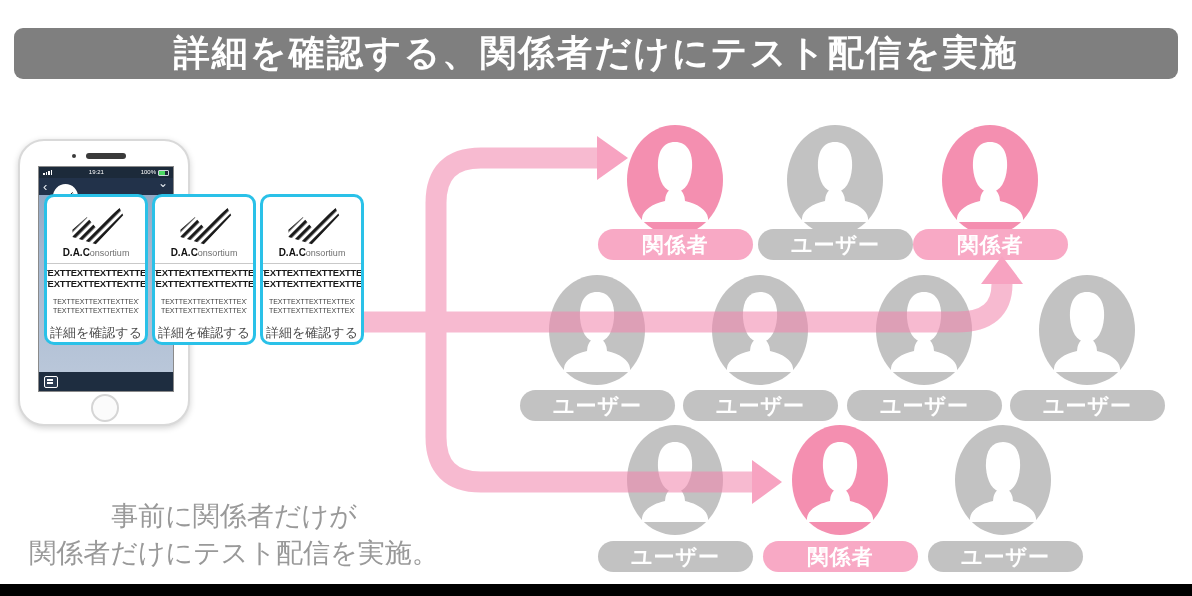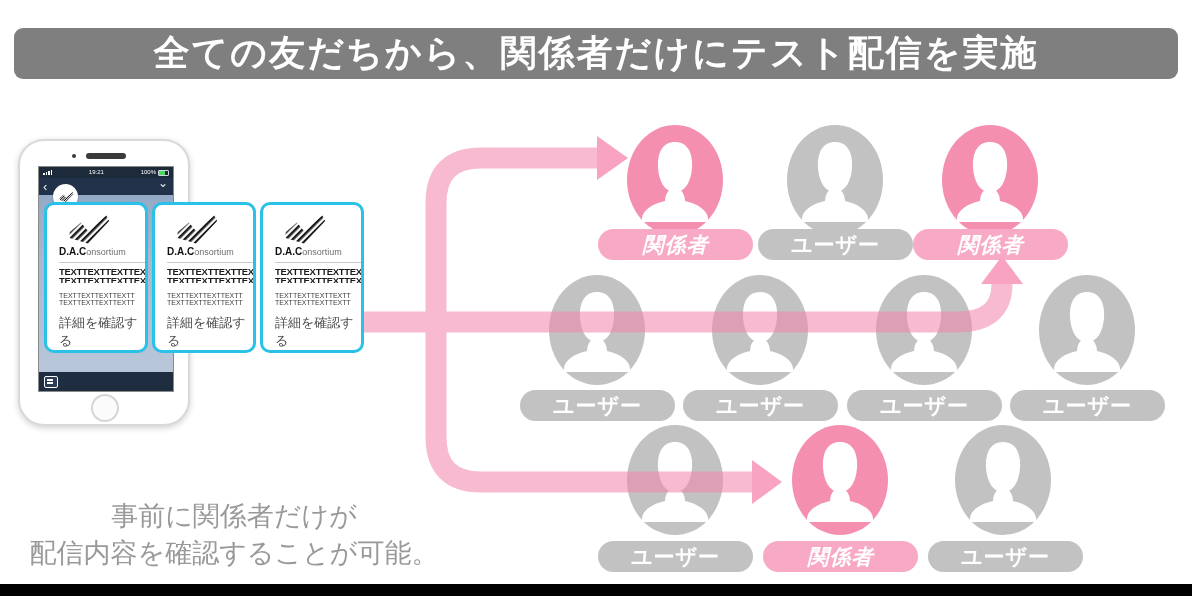--- a/index.html
+++ b/index.html
@@ -32,56 +32,56 @@
   .navbar .back{position:absolute;left:4px;top:1px;color:#e8edf3;font-size:13px;}
   .navbar .collapse{position:absolute;right:5px;top:-2px;color:#e8edf3;font-size:12px;}
   .chat-avatar{position:absolute;left:14px;top:17px;width:25px;height:25px;border-radius:50%;
     background:#fff;box-shadow:0 1px 2px rgba(0,0,0,.3);display:flex;align-items:center;justify-content:center;}
   .inputbar{position:absolute;left:0;bottom:0;width:100%;height:19px;background:#1e2d40;}
   .kbd-icon{position:absolute;left:5px;top:4px;width:12px;height:10px;border:1px solid #fff;border-radius:2px;background:#2c3c52;}
   .kbd-icon::after{content:"";position:absolute;left:2px;top:5px;width:6px;height:1.5px;background:#fff;}
   .kbd-icon::before{content:"";position:absolute;left:2px;top:2px;width:6px;height:1.5px;background:#fff;}
 
   
-  .card{position:absolute;top:202px;width:104px;height:151px;background:#fff;border:3px solid #2ac1e8;
-    border-radius:10px;box-sizing:border-box;z-index:6;display:flex;flex-direction:column;align-items:flex-start;overflow:hidden;padding-left:12px;}
+  .card{position:absolute;top:194px;width:104px;height:151px;background:#fff;border:3px solid #2ac1e8;
+    border-radius:10px;box-sizing:border-box;z-index:6;display:flex;flex-direction:column;align-items:center;overflow:hidden;}
   .card.c1{left:44px;} .card.c2{left:152px;} .card.c3{left:260px;}
   .card .logo{margin-top:9px;width:58px;height:40px;}
   .card .brand{font-size:9px;color:#6f6f6f;margin-top:1px;white-space:nowrap;}
   .card .brand b{color:#111;font-size:10px;letter-spacing:0;}
   .card .divider{width:100%;border-top:1px solid #c9c9c9;margin-top:5px;}
   .card .headline{width:110%;text-align:center;font-weight:bold;font-size:9.5px;line-height:11px;color:#1a1a1a;
     white-space:nowrap;overflow:hidden;margin-top:3px;letter-spacing:-0.3px;}
   .card .bodytext{width:88%;text-align:left;font-size:7px;line-height:9px;color:#3c3c3c;margin-top:8px;
     white-space:nowrap;overflow:hidden;}
   .card .cta{font-size:13px;color:#4a4a4a;margin-top:9px;}
 
   
   .avatar{position:absolute;width:96px;height:110px;border-radius:50%;z-index:3;}
   .avatar svg{width:100%;height:100%;display:block;}
   .pill{position:absolute;width:155px;height:31px;border-radius:16px;z-index:4;
     display:flex;align-items:center;justify-content:center;}
   .pill span{color:#fff;font-weight:bold;font-size:21px;letter-spacing:1px;white-space:nowrap;}
   .pink-bg{background:#f48fb0;} .gray-bg{background:#c2c2c2;}
-  .pill.pink-bg{background:#f8a9c5;font-style:italic;} .pill.gray-bg{background:#c2c2c2;text-align:center;}
+  .pill.pink-bg{background:#f8a9c5;} .pill.gray-bg{background:#c2c2c2;text-align:center;}
 
   .arrows{position:absolute;left:0;top:0;z-index:5;pointer-events:none;}
 
   
   .caption{position:absolute;left:8px;top:498px;width:452px;text-align:center;color:#999;
     font-size:27px;line-height:37px;z-index:2;white-space:nowrap;}
   .bottom-bar{position:absolute;left:0;top:584px;width:1192px;height:12px;background:#000;}
 </style>
 </head>
 <body>
 
 <div class="stage">
 
   <div class="title-bar">
-    <span>全ての友だちから、関係者だけにテスト配信を実施</span>
+    <span>詳細を確認する、関係者だけにテスト配信を実施</span>
   </div>
 
   <div class="phone">
     <div class="camera"></div>
     <div class="speaker"></div>
     <div class="screen">
       <div class="statusbar">
         <span class="sig">
             <i style="height:2px"></i>
             <i style="height:3px"></i>
@@ -257,17 +257,17 @@
     </g>
     <g fill="#f7a3c1">
       <polygon points="597,136 597,180 628,158"></polygon>
       <polygon points="752,460 752,504 782,482"></polygon>
       <polygon points="981,284 1023,284 1002,256"></polygon>
     </g>
   </svg>
 
   <div class="caption">
     <div>事前に関係者だけが</div>
-    <div>配信内容を確認することが可能。</div>
+    <div>関係者だけにテスト配信を実施。</div>
   </div>
 
   <div class="bottom-bar"></div>
 </div>
 
 </body></html>

